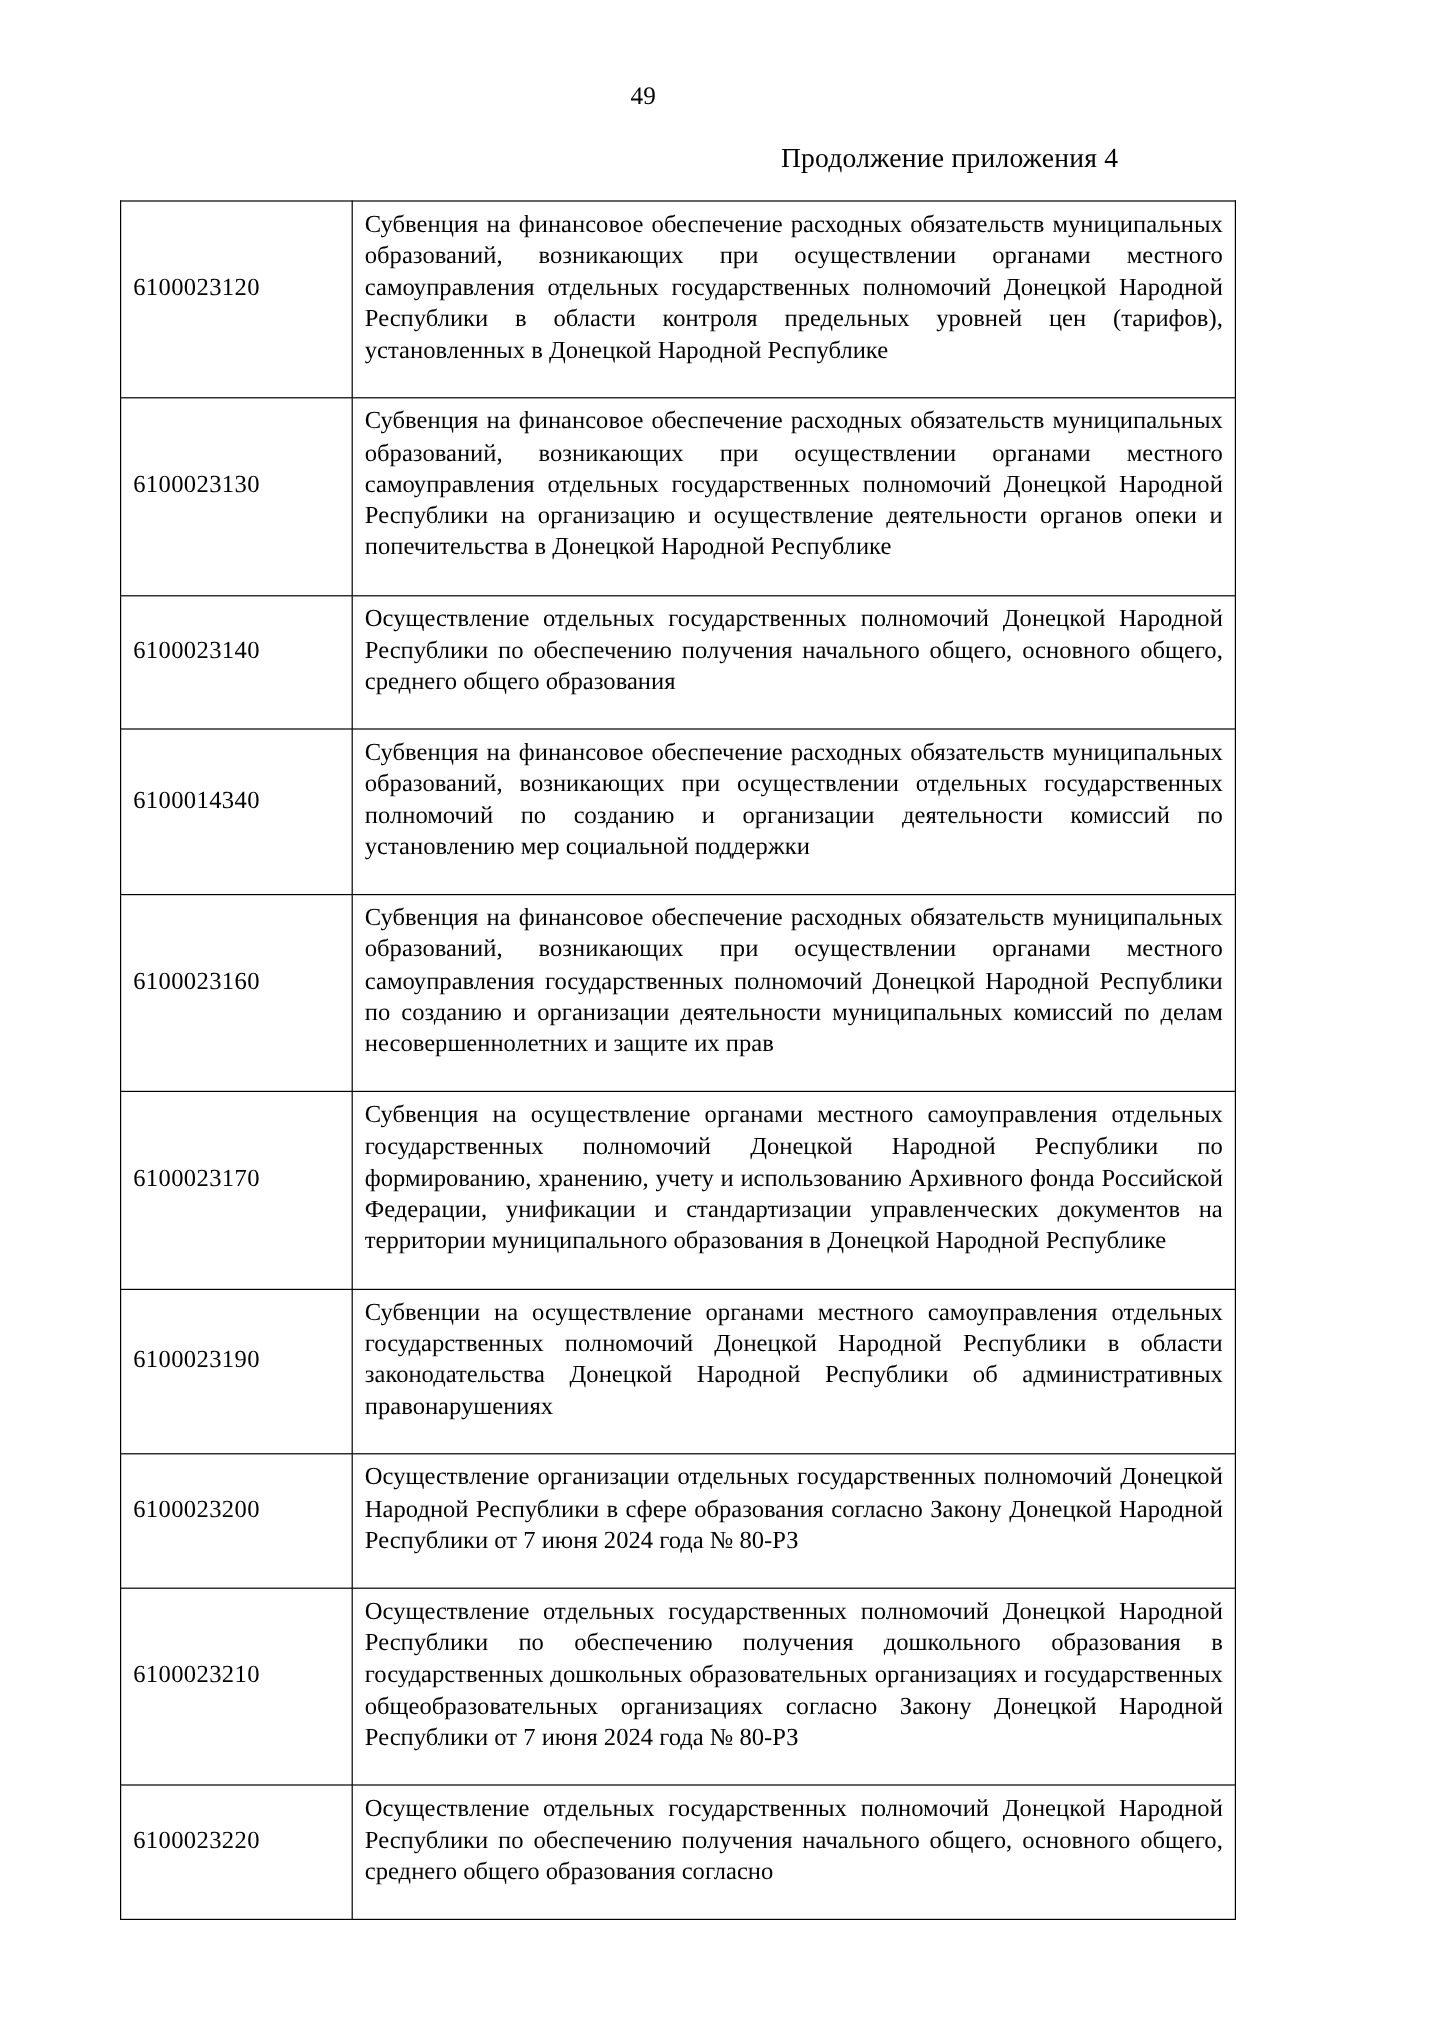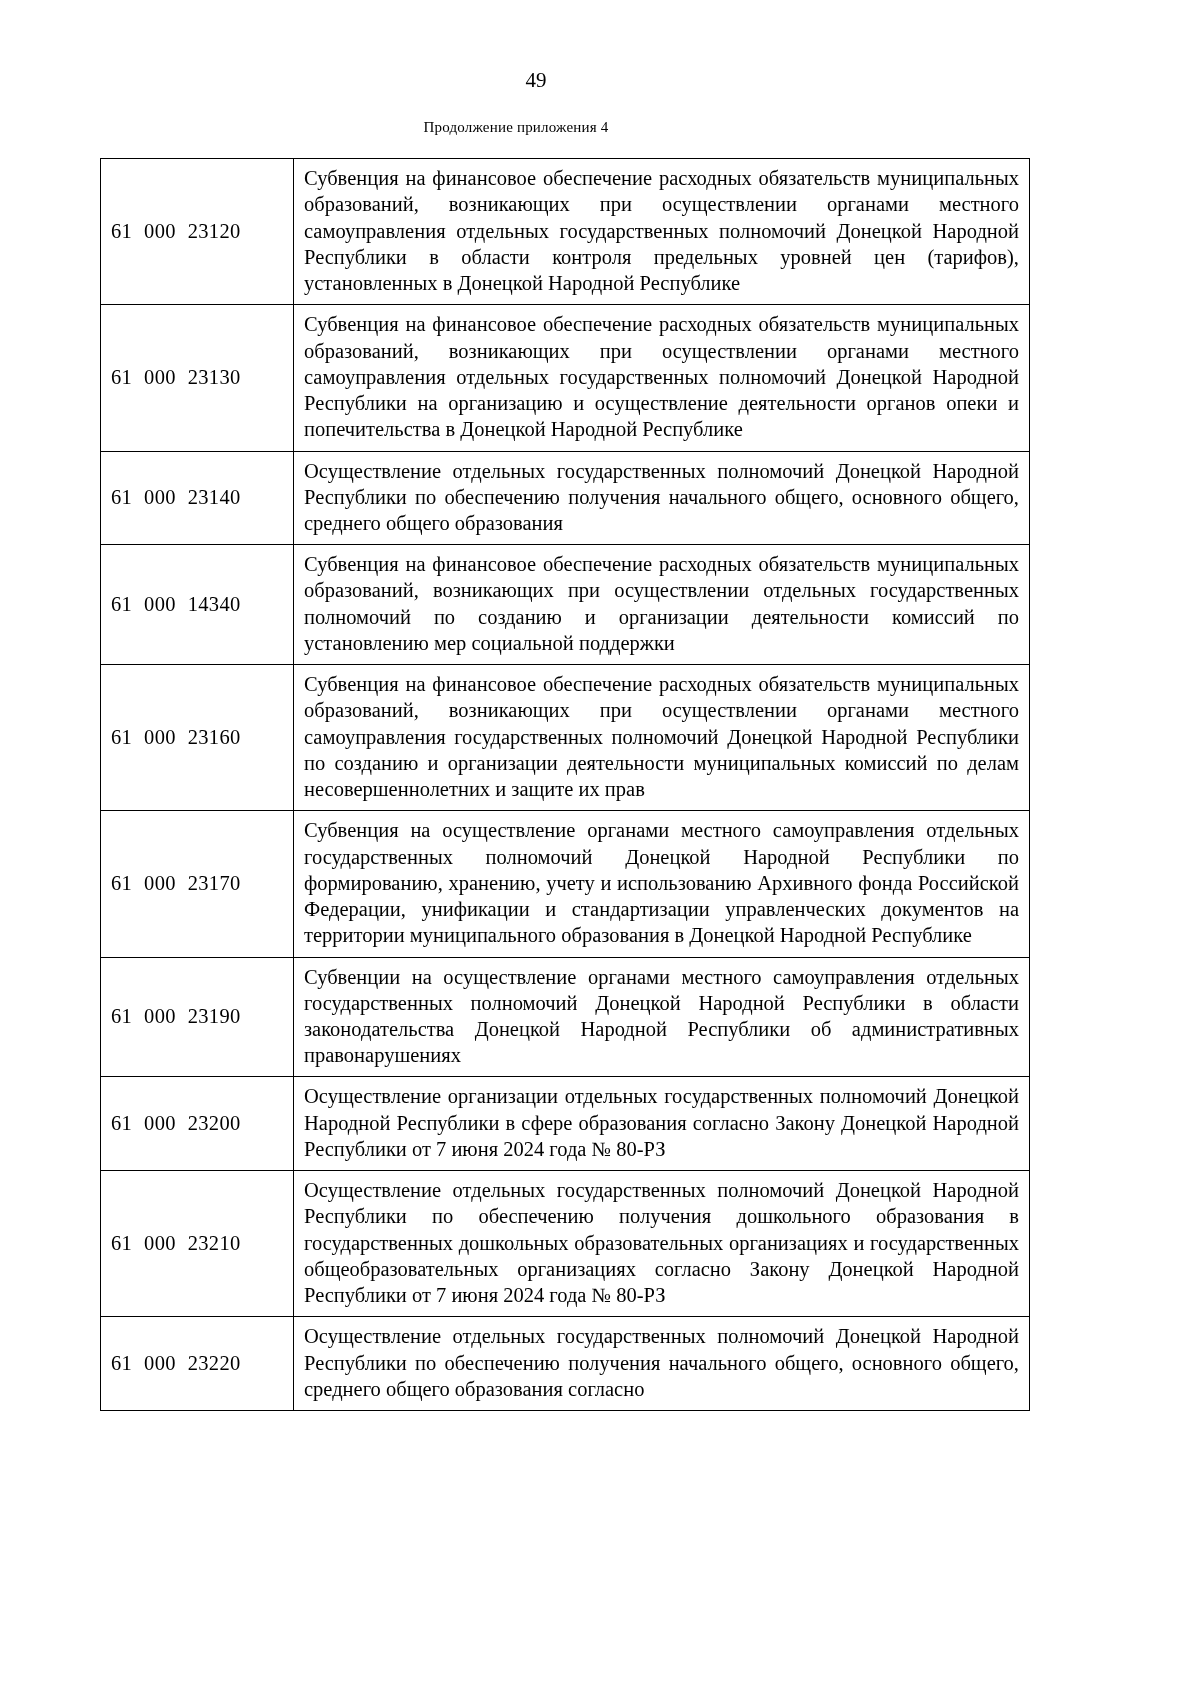--- a/index.html
+++ b/index.html
@@ -21,37 +21,37 @@
     padding: 56px 100px 40px 100px;
     position: relative;
   }
   .page-number {
     text-align: center;
     font-size: 21px;
     line-height: 1.2;
     margin: 12px 0 26px 0;
   }
   .continuation {
-    text-align: center;
-    font-size: 15px;
+    text-align: right;
+    font-size: 23px;
     margin: 0 40px 22px 0;
     letter-spacing: 0.2px;
   }
   table.doc-table {
     border-collapse: collapse;
     width: 930px;
     margin: 0 auto;
     table-layout: fixed;
   }
   table.doc-table td {
     border: 1.5px solid #000000;
     vertical-align: middle;
     font-size: 20.5px;
     line-height: 1.28;
-    padding: 6px 10px 8px 10px;
+    padding: 6px 10px 26px 10px;
   }
   td.code-cell {
     width: 172px;
     text-align: left;
     white-space: nowrap;
     padding-left: 14px;
     font-size: 20.5px;
     letter-spacing: 0.3px;
   }
   td.text-cell {
@@ -61,21 +61,20 @@
     hyphens: none;
     padding-right: 14px;
   }
   .code-inner {
     display: inline-block;
   }
   .code-seg {
     display: inline-block;
   }
   .code-seg + .code-seg {
-    margin-left: 12px;
   }
   .code-seg.last {
   }
 </style>
 </head>
 <body>
 
 <div class="page">
 
   <div class="page-number">49</div>

